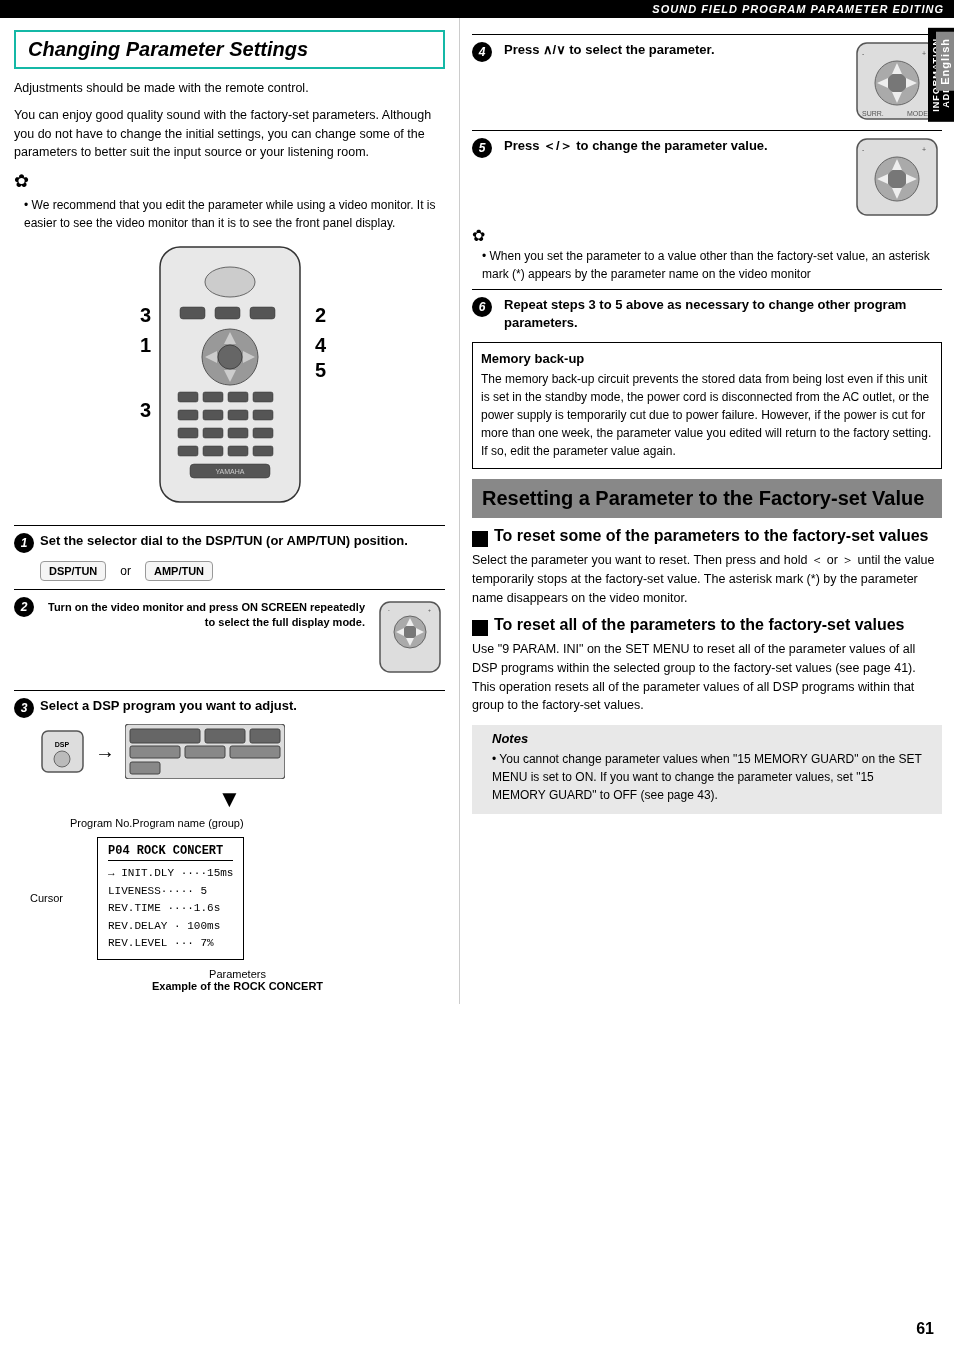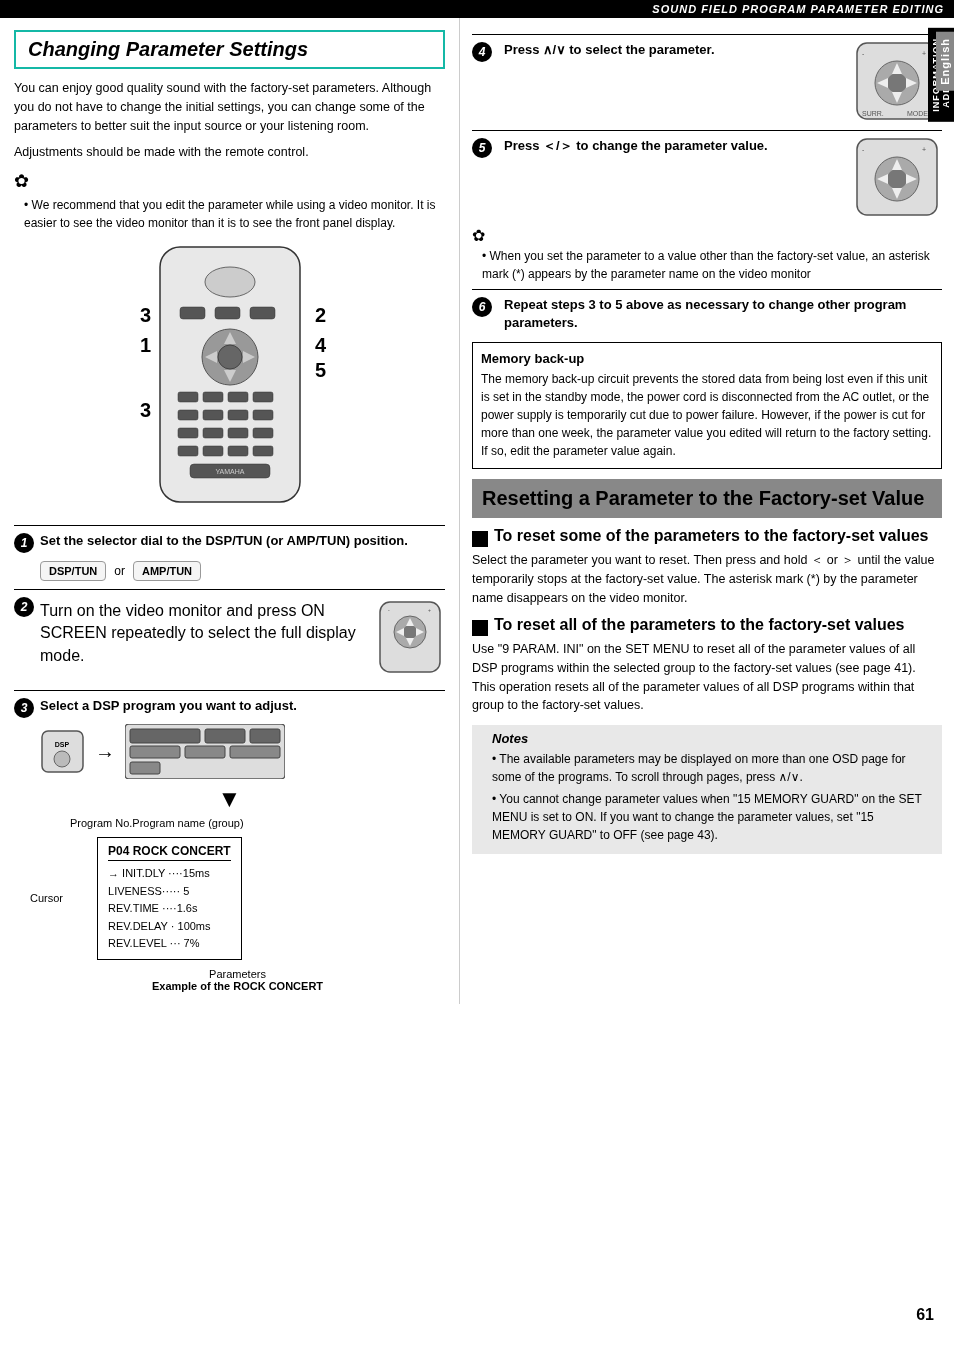--- a/index.html
+++ b/index.html
@@ -108,21 +108,21 @@
     .step-text {
       font-size: 13px;
       font-weight: bold;
       line-height: 1.4;
     }
 
     .selector-row {
       display: flex;
       align-items: center;
       margin: 8px 0 8px 26px;
-      gap: 8px;
+      gap: 14px;
     }
 
     .dial-box {
       border: 1px solid #999;
       border-radius: 4px;
       padding: 3px 8px;
       font-size: 11px;
       font-weight: bold;
       background: #f5f5f5;
     }
@@ -132,33 +132,34 @@
     }
 
     .step2-row {
       display: flex;
       gap: 10px;
       align-items: flex-start;
       margin: 4px 0;
     }
 
     .step2-text {
-      font-size: 16px;
-      font-weight: normal;
+      font-size: 11px;
+      font-weight: bold;
       line-height: 1.4;
       flex: 1;
+      text-align: right;
     }
 
     .program-display {
       border: 1px solid #000;
       background: #fff;
       padding: 6px 10px;
       font-size: 11px;
       margin: 6px 0 6px 26px;
-      font-family: Liberation Sans, sans-serif;
+      font-family: Liberation Mono, monospace;
     }
 
     .program-display .prog-title {
       font-size: 12px;
       font-weight: bold;
       border-bottom: 1px solid #000;
       padding-bottom: 2px;
       margin-bottom: 4px;
     }
 
@@ -295,21 +296,21 @@
       background: #666;
       color: #fff;
       font-size: 11px;
       font-weight: bold;
       padding: 6px 4px;
       letter-spacing: 1px;
     }
 
     .page-number {
       position: absolute;
-      bottom: 24px;
+      bottom: 10px;
       right: 20px;
       font-size: 16px;
       font-weight: bold;
     }
 
     
     .remote-body {
       fill: #e8e8e8;
       stroke: #333;
       stroke-width: 1.5;
@@ -334,23 +335,23 @@
 <div class="header-bar">
   <span>SOUND FIELD PROGRAM PARAMETER EDITING</span>
 </div>
 
 <div class="main-content">
 
   <div class="left-col">
 
     <div class="section-title">Changing Parameter Settings</div>
 
+    <p class="intro-text">Adjustments should be made with the remote control.</p>
+
     <p class="intro-text">You can enjoy good quality sound with the factory-set parameters. Although you do not have to change the initial settings, you can change some of the parameters to better suit the input source or your listening room.</p>
-
-    <p class="intro-text">Adjustments should be made with the remote control.</p>
 
     <div class="tip-icon">✿</div>
 
     <div class="bullet-item">We recommend that you edit the parameter while using a video monitor. It is easier to see the video monitor than it is to see the front panel display.</div>
 
     
     <div class="remote-img-container">
 
       <div style="position:relative; display:inline-block;">
         <svg width="260" height="270" viewBox="0 0 260 270">
@@ -592,21 +593,20 @@
 
     <div class="subsection-header">
       <div class="black-square"></div>
       <div class="subsection-title">To reset all of the parameters to the factory-set values</div>
     </div>
     <p class="subsection-text">Use "9 PARAM. INI" on the SET MENU to reset all of the parameter values of all DSP programs within the selected group to the factory-set values (see page 41). This operation resets all of the parameter values of all DSP programs within that group to the factory-set values.</p>
 
     <div class="notes-box">
       <div class="notes-title">Notes</div>
       <div class="notes-text">
-        <div class="bullet">The available parameters may be displayed on more than one OSD page for some of the programs. To scroll through pages, press ∧/∨.</div>
         <div class="bullet">You cannot change parameter values when "15 MEMORY GUARD" on the SET MENU is set to ON. If you want to change the parameter values, set "15 MEMORY GUARD" to OFF (see page 43).</div>
       </div>
     </div>
 
     <div style="position:absolute; right:0; top:10px; display:flex; flex-direction:column; gap:0;">
       <div class="side-tab-right" style="writing-mode:vertical-lr; transform:rotate(180deg); background:#000; color:#fff; font-size:9px; font-weight:bold; padding:10px 3px; letter-spacing:1px; text-align:center; margin-bottom:2px;">ADDITIONAL INFORMATION</div>
       <div class="side-tab-english" style="writing-mode:vertical-lr; transform:rotate(180deg); background:#888; color:#fff; font-size:11px; font-weight:bold; padding:6px 3px; letter-spacing:1px; position:static; margin-top:4px;">English</div>
     </div>
 
   </div>

